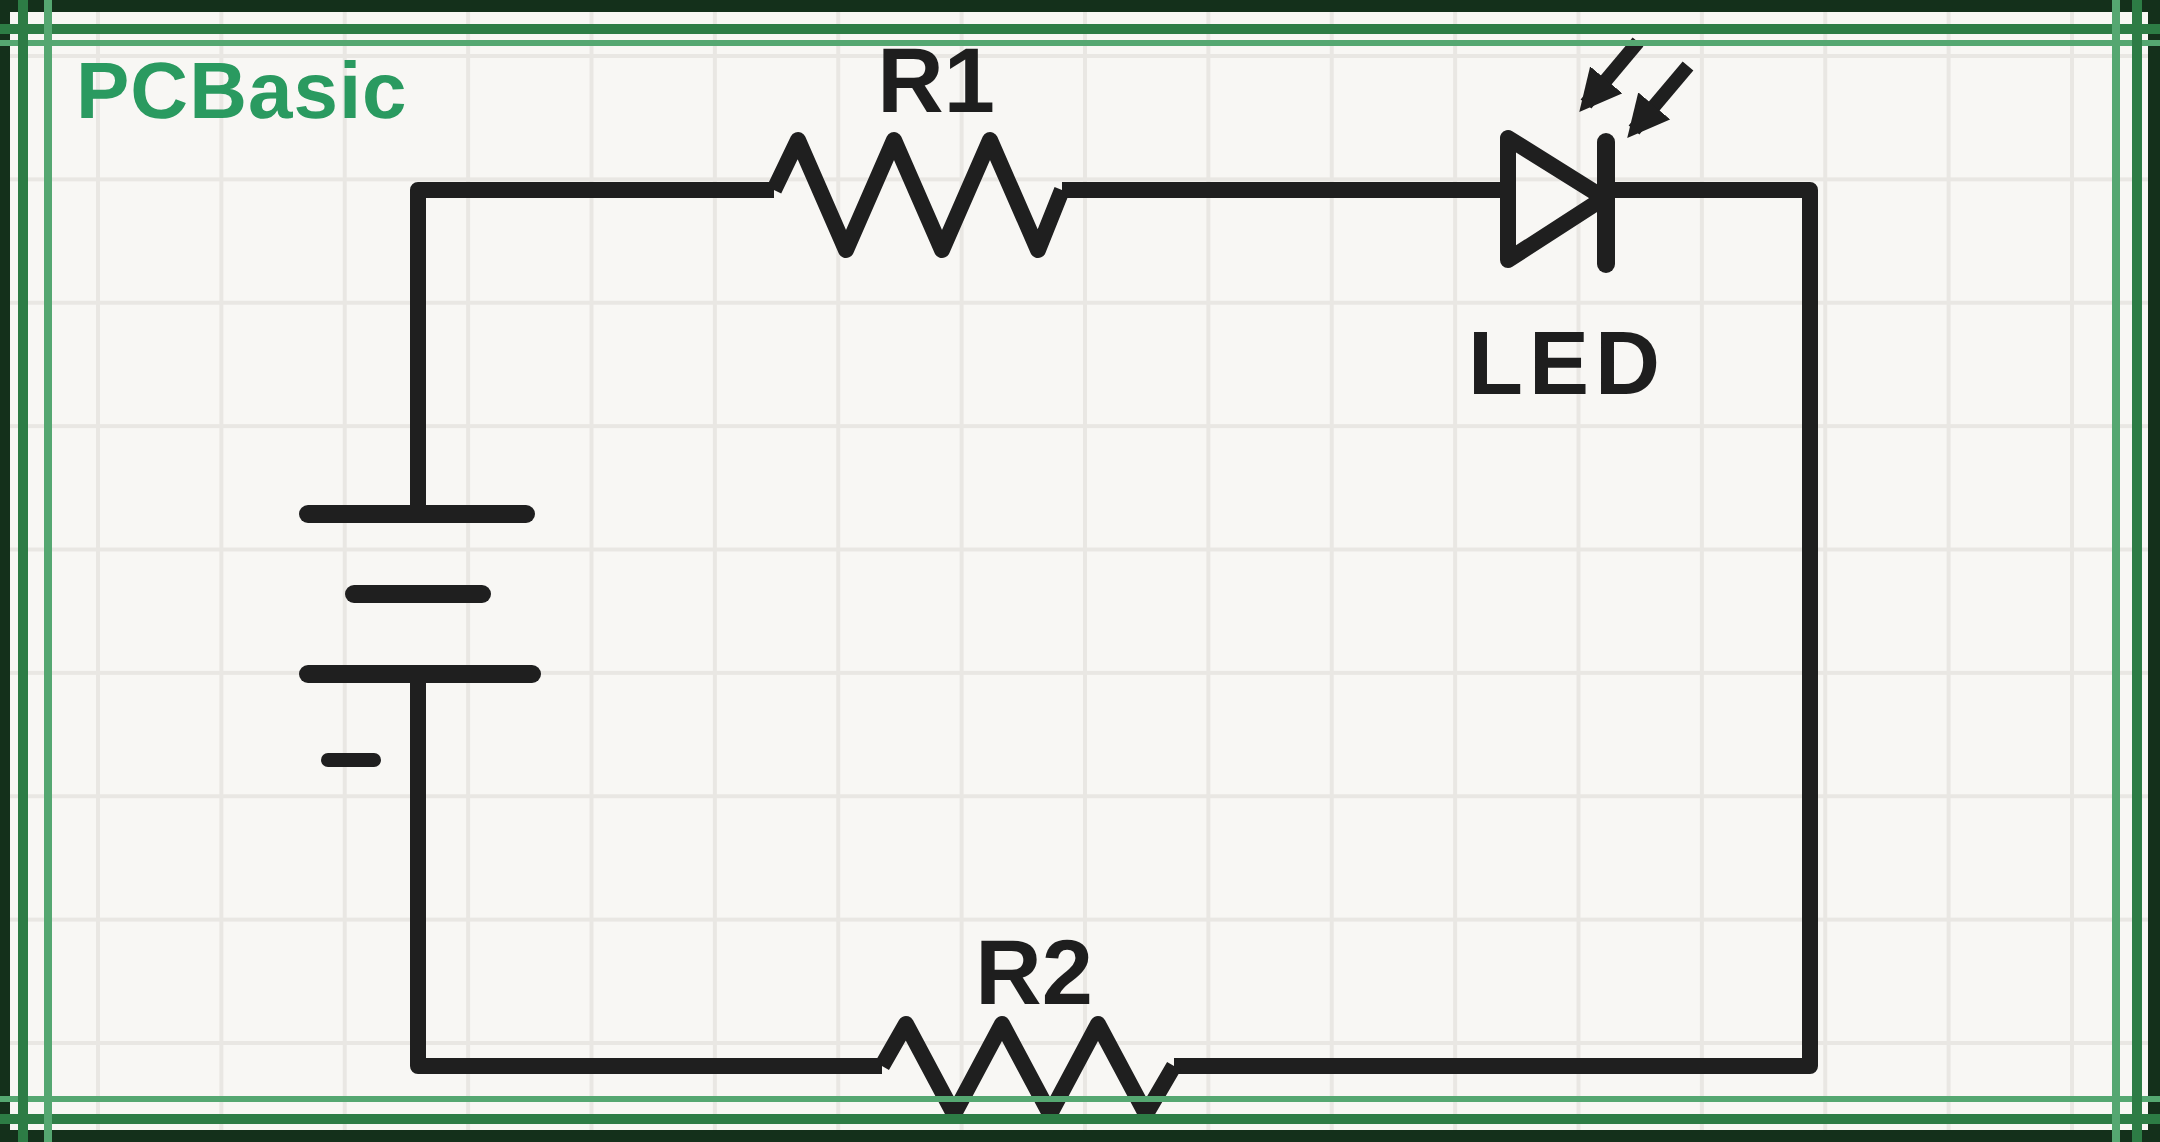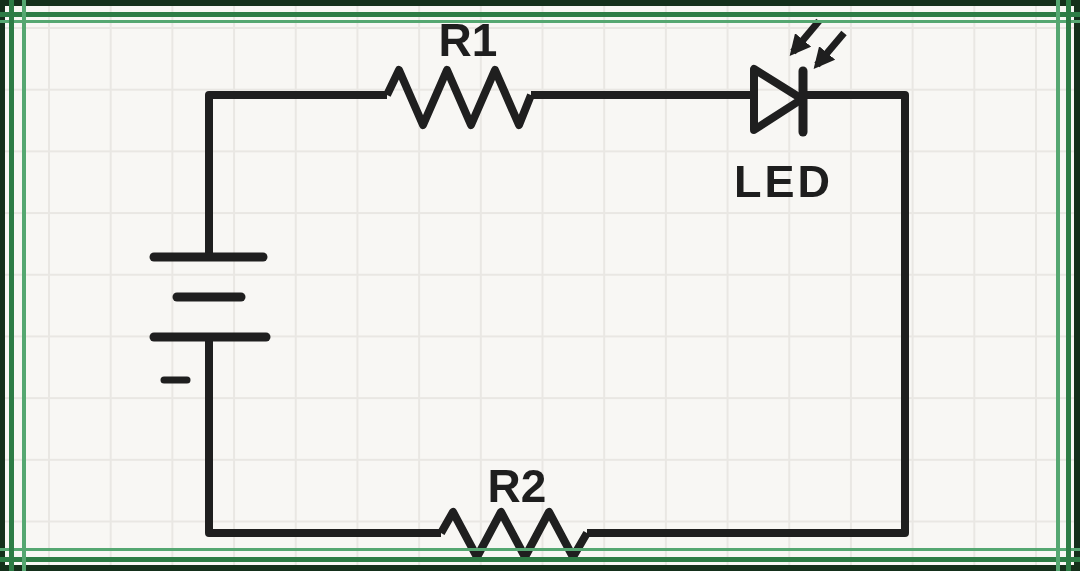--- a/index.html
+++ b/index.html
@@ -98,13 +98,14 @@
   <div class="frame-dark"></div>
   <div class="frame-line h medium fl-top-medium"></div>
   <div class="frame-line h light fl-top-light"></div>
   <div class="frame-line h light fl-bottom-light"></div>
   <div class="frame-line h medium fl-bottom-medium"></div>
   <div class="frame-line v medium fl-left-medium"></div>
   <div class="frame-line v light fl-left-light"></div>
   <div class="frame-line v light fl-right-light"></div>
   <div class="frame-line v medium fl-right-medium"></div>
 
+  <div class="logo">PCBasic</div>
 </div>
 
 </body></html>

